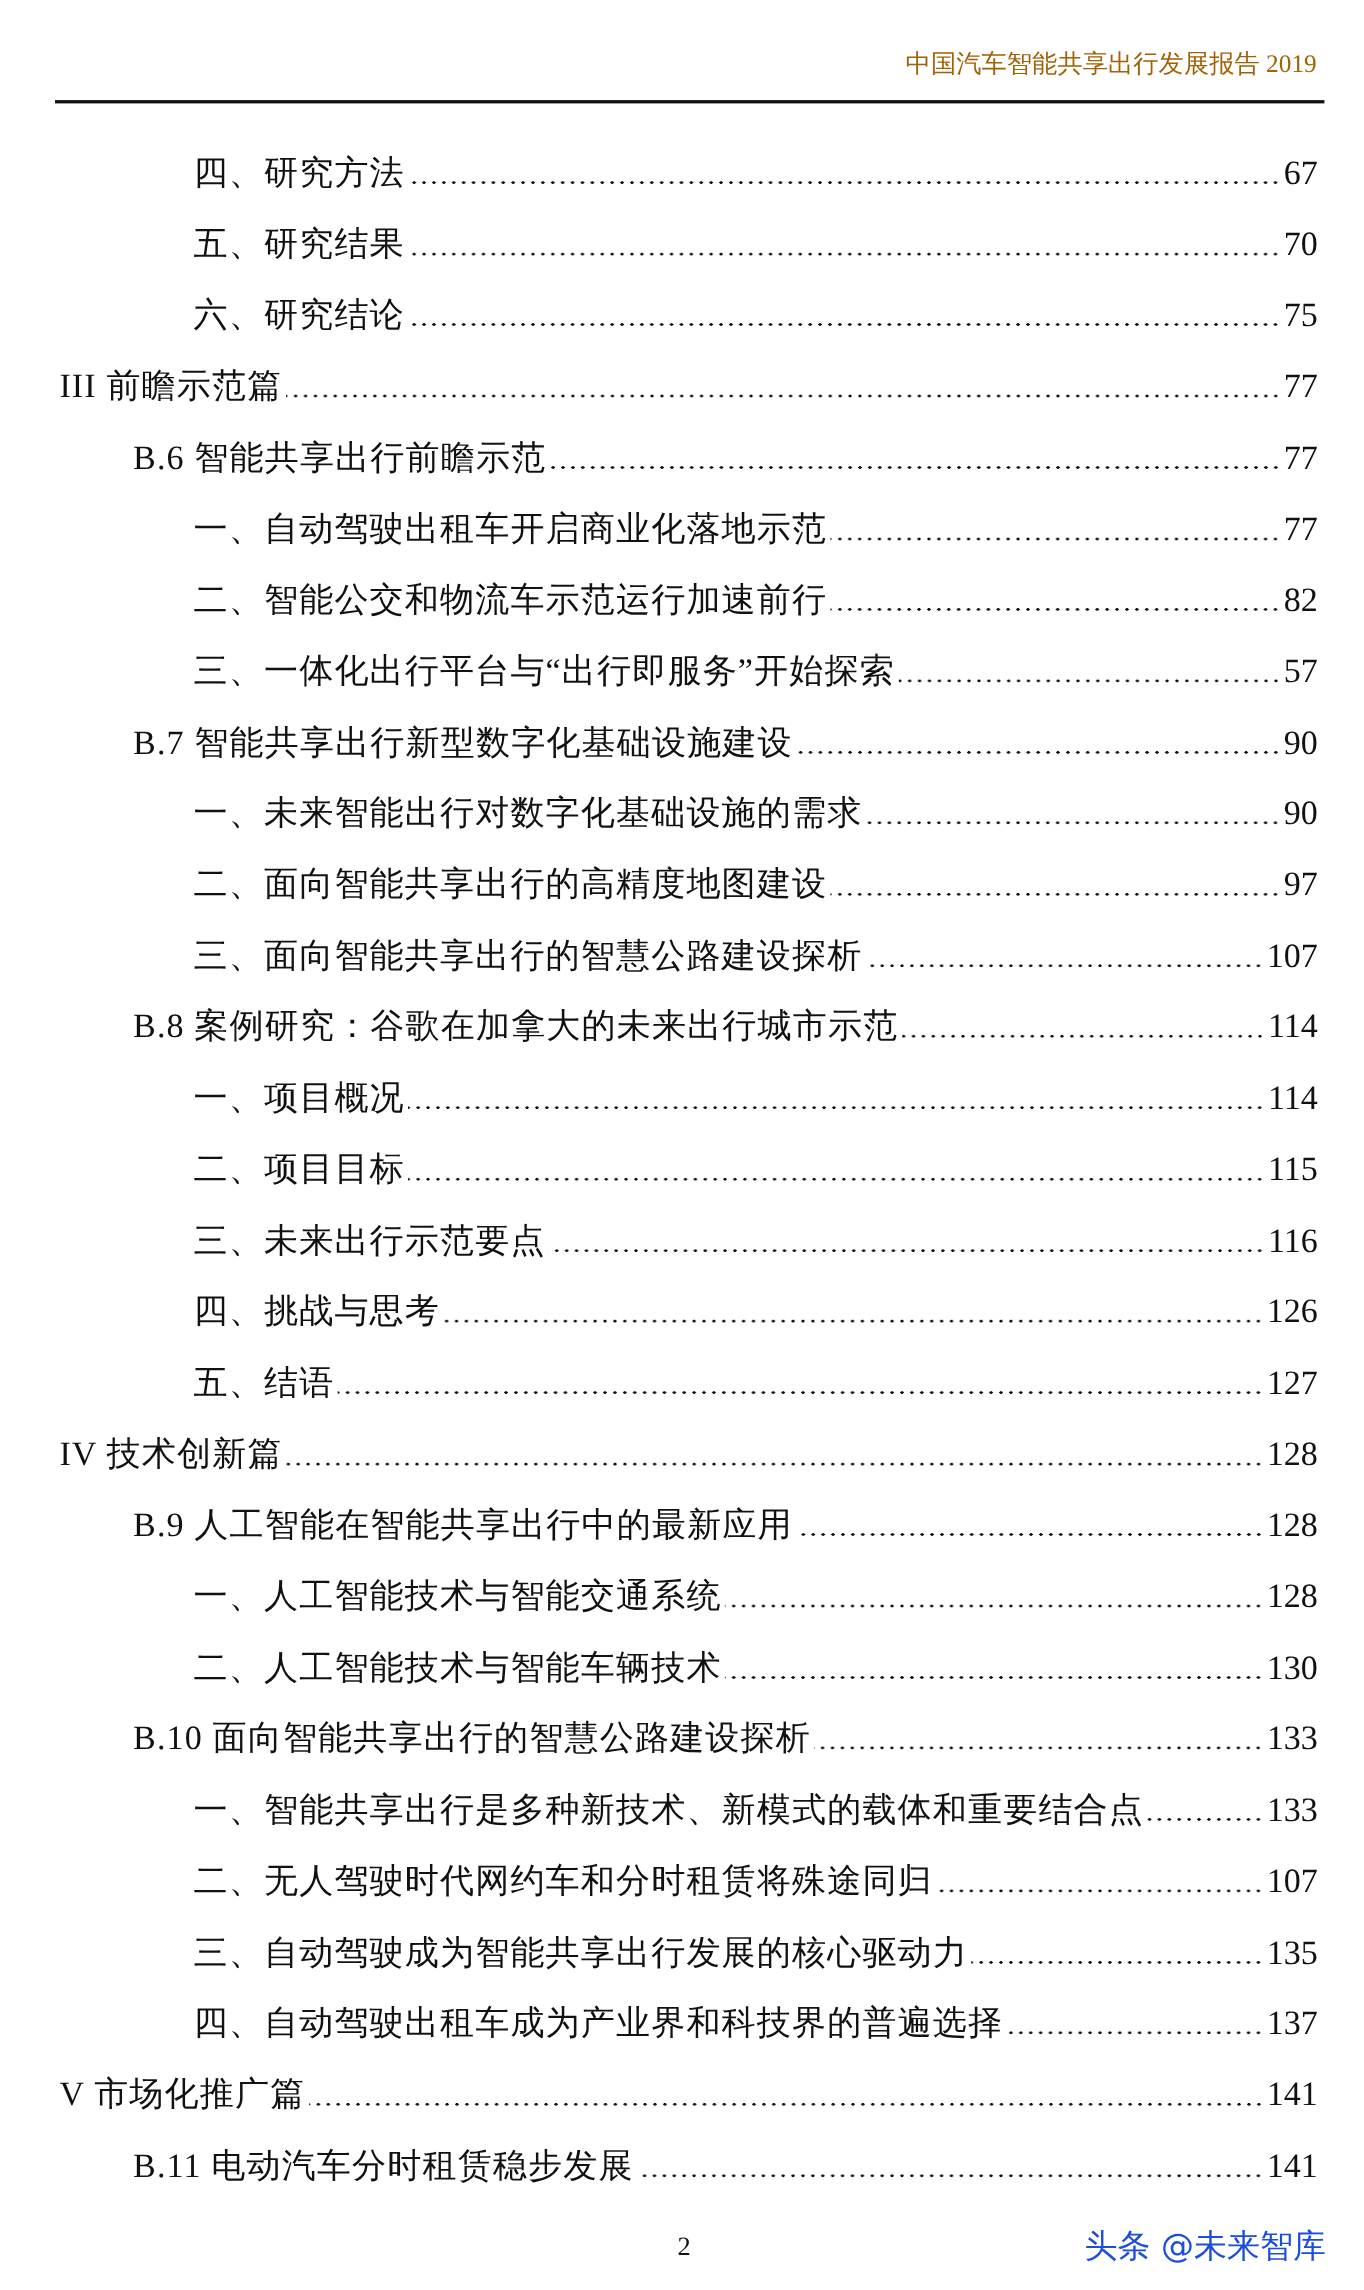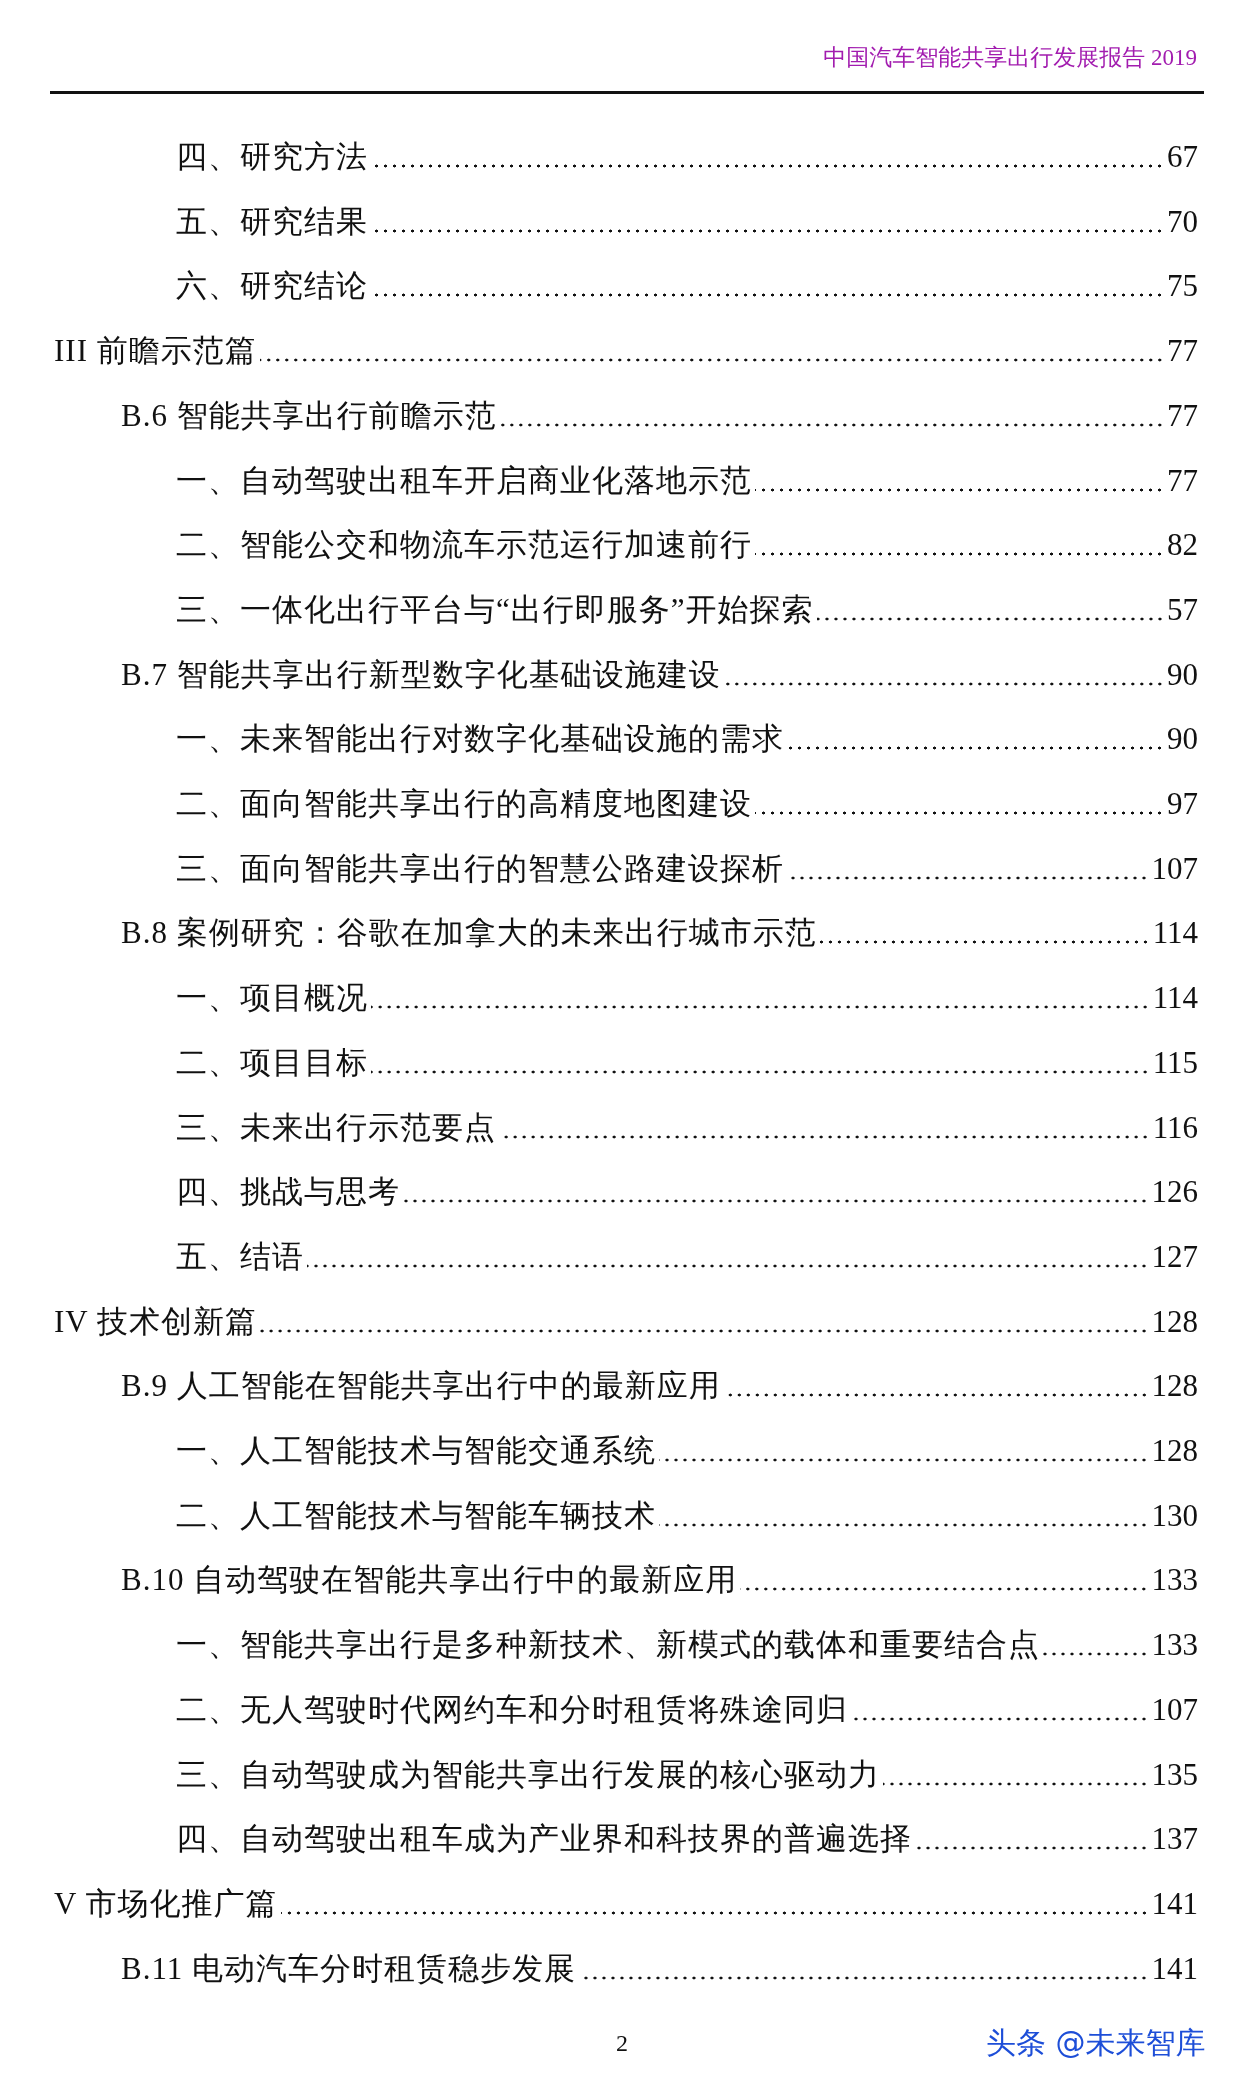--- a/index.html
+++ b/index.html
@@ -2,21 +2,21 @@
 <html><head>
 <meta charset="utf-8">
 <style>
   html, body { margin: 0; padding: 0; background: #ffffff; }
   body {
     width: 1240px; height: 2082px; position: relative; overflow: hidden;
     font-family: "Liberation Serif", "DejaVu Serif", serif; color: #111111;
   }
   .running-header {
     position: absolute; right: 43px; top: 42px;
-    font-size: 23px; line-height: 32px; white-space: nowrap; color: #a21caf;
+    font-size: 23px; line-height: 32px; white-space: nowrap; color: #a16207;
   }
   .header-rule {
     position: absolute; left: 50px; top: 91px; width: 1154px; height: 3px;
     background: #111;
   }
   .toc { position: absolute; left: 0; top: 0; width: 1240px; }
   .toc-row {
     position: absolute; right: 42px; height: 44px;
     display: flex; align-items: flex-end;
     font-size: 31px; line-height: 44px; white-space: nowrap;
@@ -153,21 +153,21 @@
       <span class="toc-title">一、人工智能技术与智能交通系统</span>
       <span class="toc-leader"></span>
       <span class="toc-page">128</span>
     </div>
     <div class="toc-row l3" style="top: 1493.7px;">
       <span class="toc-title">二、人工智能技术与智能车辆技术</span>
       <span class="toc-leader"></span>
       <span class="toc-page">130</span>
     </div>
     <div class="toc-row l2" style="top: 1558.4px;">
-      <span class="toc-title">B.10 自动驾驶在智能共享出行中的最新应用</span>
+      <span class="toc-title">B.10 面向智能共享出行的智慧公路建设探析</span>
       <span class="toc-leader"></span>
       <span class="toc-page">133</span>
     </div>
     <div class="toc-row l3" style="top: 1623.1px;">
       <span class="toc-title">一、智能共享出行是多种新技术、新模式的载体和重要结合点</span>
       <span class="toc-leader"></span>
       <span class="toc-page">133</span>
     </div>
     <div class="toc-row l3" style="top: 1687.8px;">
       <span class="toc-title">二、无人驾驶时代网约车和分时租赁将殊途同归</span>

